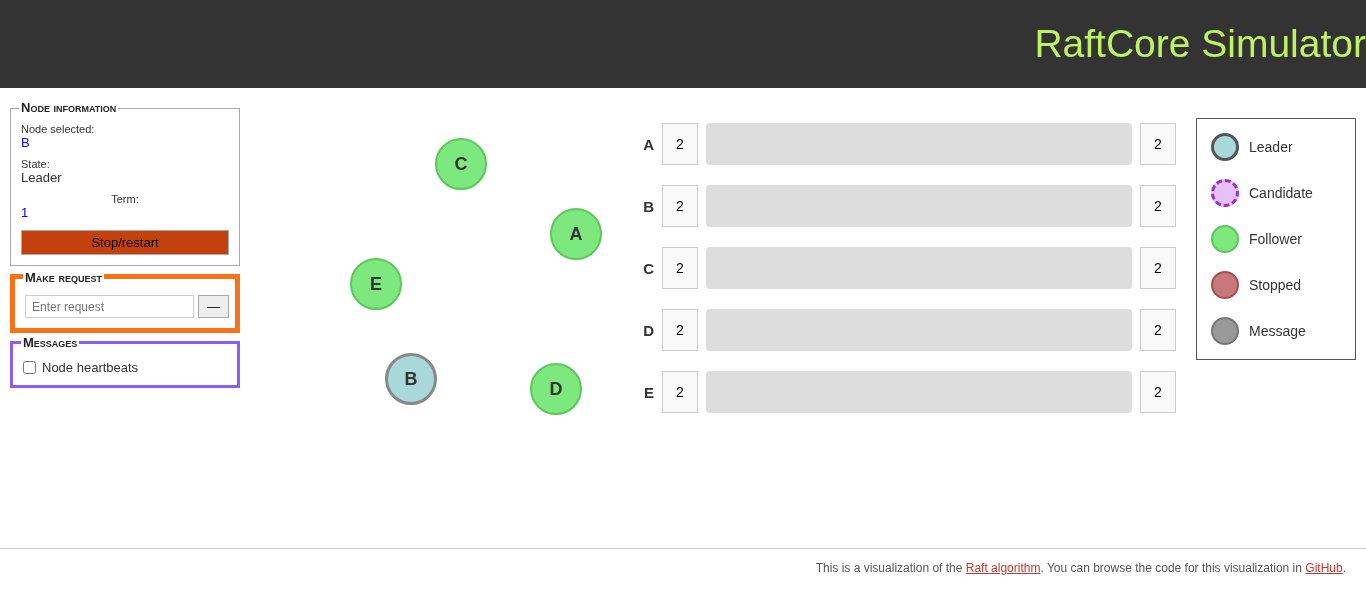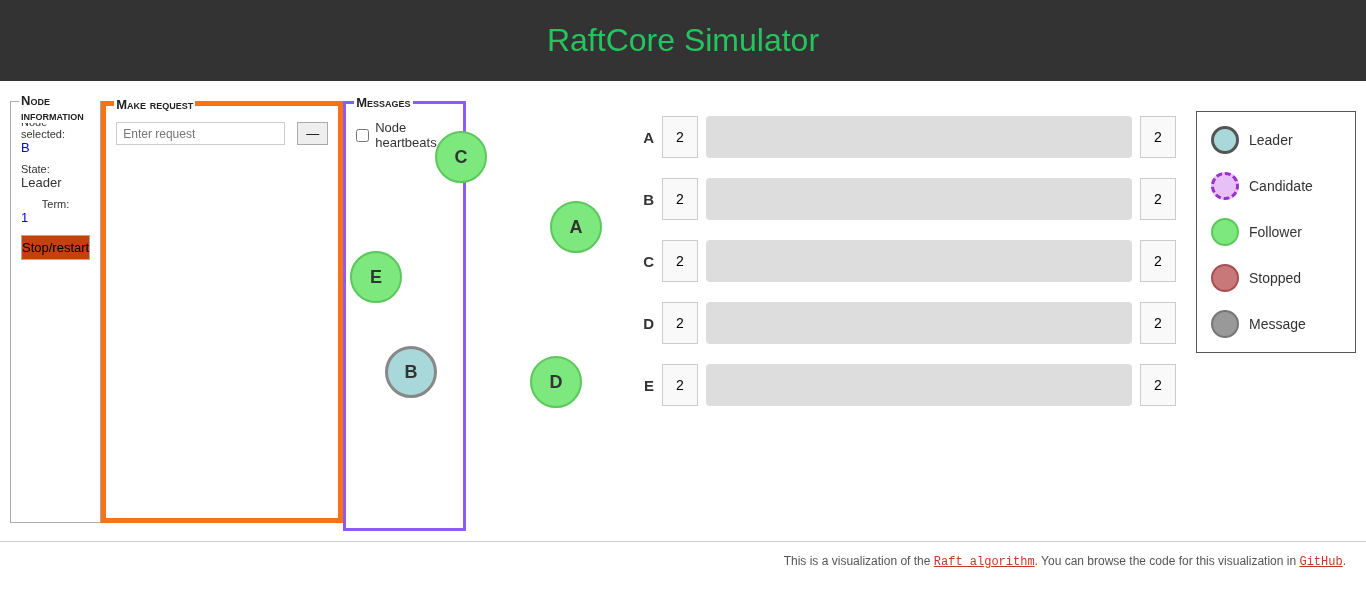--- a/index.html
+++ b/index.html
@@ -1,39 +1,39 @@
 <!DOCTYPE html>
 <html><head>
   <meta charset="utf-8">
   <style>
     * { box-sizing: border-box; margin: 0; padding: 0; }
     body { font-family: Arial, sans-serif; background: #fff; min-height: 593px; }
 
     .header {
       background: #333;
-      color: #22c55e;
-      text-align: center;
+      color: #bef264;
+      text-align: right;
       padding: 22px 0;
-      font-size: 32px;
+      font-size: 39px;
       font-weight: normal;
     }
 
     .main-content {
       display: flex;
       padding: 20px 10px 10px 10px;
       min-height: 460px;
       position: relative;
     }
 
     
     .left-panel {
       width: 230px;
       flex-shrink: 0;
       display: flex;
-      flex-direction: row;
+      flex-direction: column;
       gap: 0;
     }
 
     .node-info-box {
       border: 1px solid #aaa;
       padding: 8px 10px 10px 10px;
       margin-bottom: 8px;
       position: relative;
     }
     .box-title {
@@ -75,21 +75,21 @@
 
     .make-request-box {
       border: 5px solid #f97316;
       padding: 8px 10px 10px 10px;
       margin-bottom: 8px;
       position: relative;
     }
     .request-row {
       display: flex;
       margin-top: 8px;
-      gap: 12px;
+      gap: 4px;
     }
     .request-input {
       flex: 1;
       padding: 3px 6px;
       border: 1px solid #ccc;
       font-size: 12px;
       color: #999;
     }
     .request-btn {
       padding: 3px 8px;
@@ -251,21 +251,20 @@
     .footer {
       border-top: 1px solid #ccc;
       padding: 12px 20px;
       text-align: right;
       font-size: 12px;
       color: #555;
     }
     .footer a {
       color: #c0392b;
       text-decoration: underline;
-      font-family: Liberation Mono, monospace;
     }
   </style>
 </head>
 <body>
 
 <div class="header">
   <span>RaftCore Simulator</span>
 </div>
 
 <div class="main-content">

